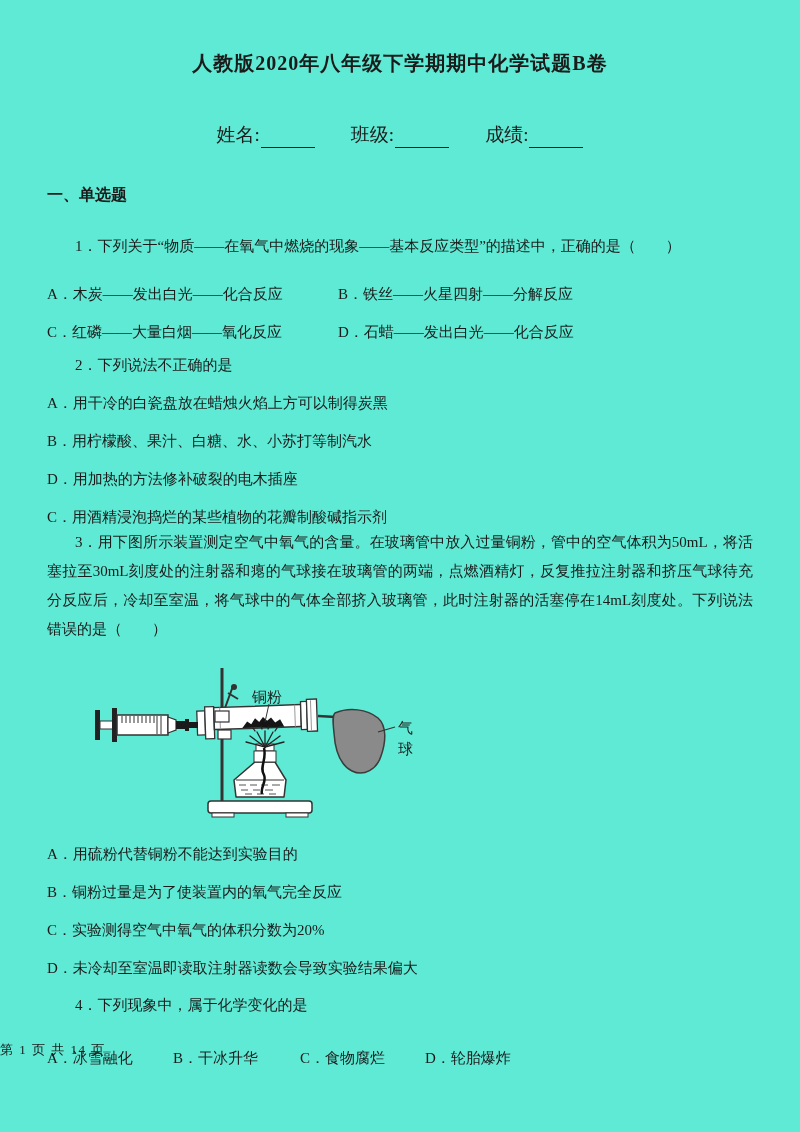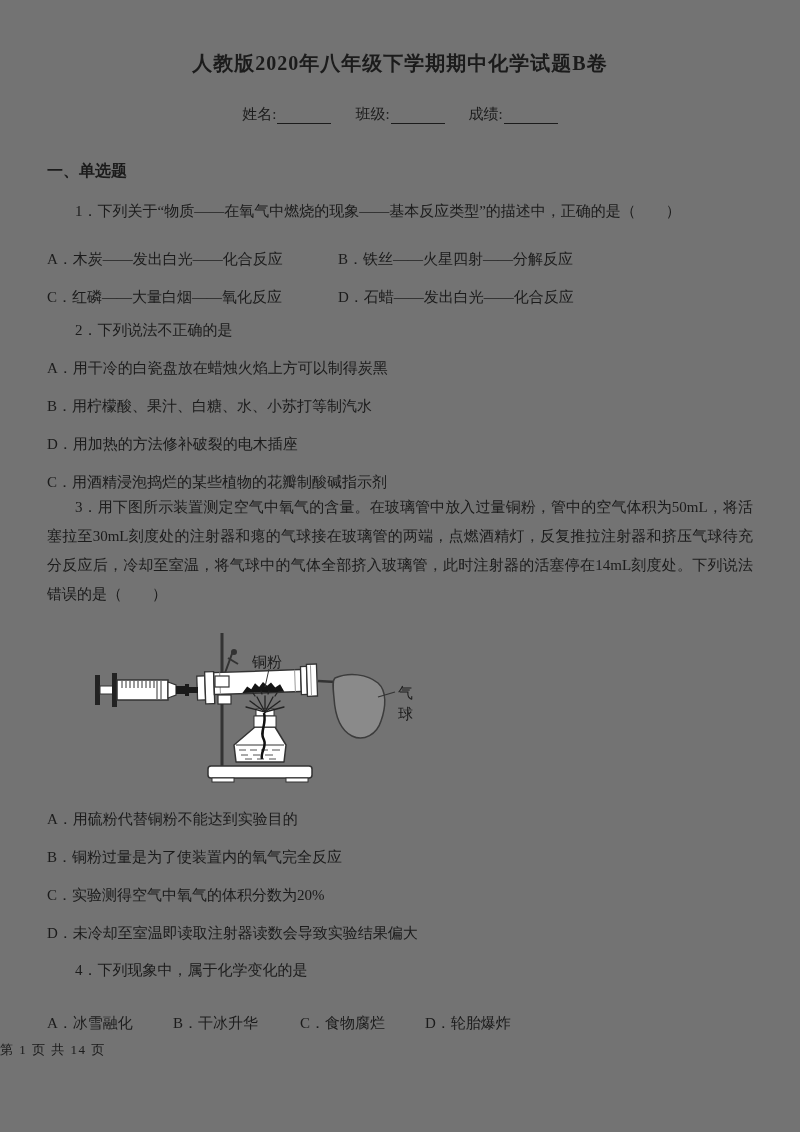--- a/index.html
+++ b/index.html
@@ -1,49 +1,49 @@
 <!DOCTYPE html>
 <html><head>
 <meta charset="utf-8">
 <style>
   html,body { margin:0; padding:0; background:#ffffff; }
   .page {
     position:relative;
     width:800px; height:1132px;
     box-sizing:border-box;
     padding:50px 47px 0 47px;
-    background:#737373;
+    background:#5eead4;
     color:#1b1b1b;
     font-family:"Liberation Serif","DejaVu Serif",serif;
     overflow:hidden;
   }
   .title {
     margin:0;
     font-size:20px;
     font-weight:700;
     text-align:center;
     letter-spacing:1px;
   }
   .fields {
-    margin-top:28px;
+    margin-top:45px;
     display:flex;
     justify-content:center;
-    gap:24px;
-    font-size:15px;
+    gap:36px;
+    font-size:19px;
   }
   .field { display:flex; align-items:flex-end; white-space:nowrap; }
   .blank {
     display:inline-block;
     width:54px; height:15px;
     border-bottom:1px solid #1b1b1b;
     margin-left:1px;
   }
   .section-title { margin-top:37px; font-size:16px; font-weight:700; }
   .stem { margin:0; font-size:15px; line-height:21px; text-indent:28px; }
-  #q1-stem { margin-top:19px; }
+  #q1-stem { margin-top:30px; }
   #q2-stem { margin-top:12px; }
   #q3-stem { line-height:29px; text-align:justify; }
   #q4-stem { margin-top:16px; }
   .opt-grid2 {
     margin-top:27px;
     display:grid;
     grid-template-columns:291px auto;
     row-gap:17px;
     font-size:15px; line-height:21px;
   }

